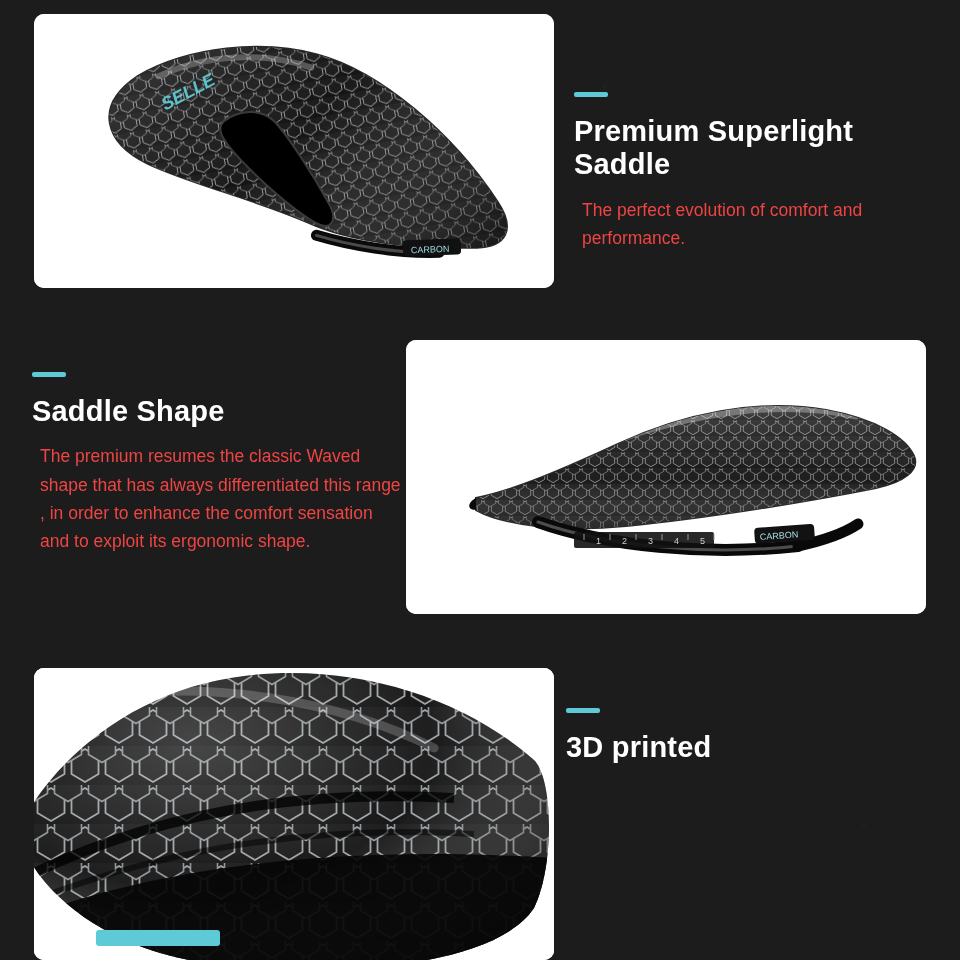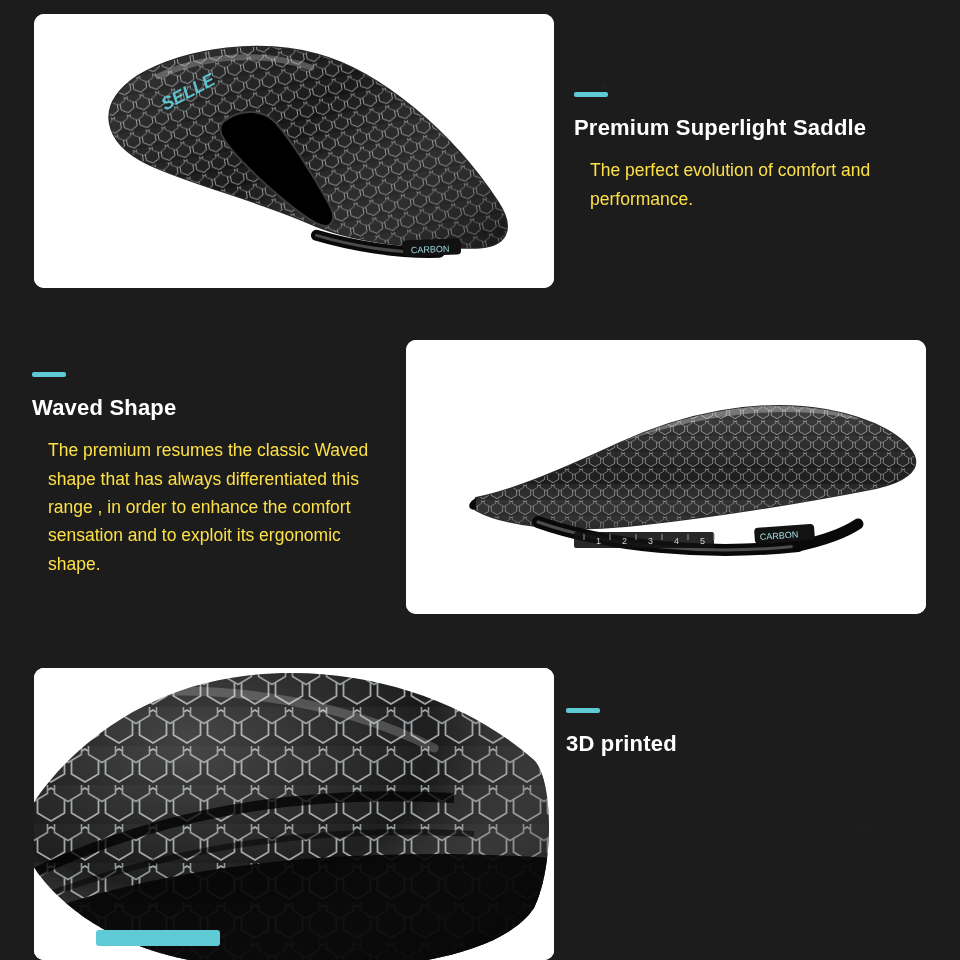--- a/index.html
+++ b/index.html
@@ -50,31 +50,31 @@
   }
   .accent-bar {
     width: 34px;
     height: 5px;
     border-radius: 2px;
     background: #5ecad6;
     margin-bottom: 18px;
   }
   .block-title {
     color: #ffffff;
-    font-size: 22px;
+    font-size: 29px;
     font-weight: bold;
     letter-spacing: 0.2px;
     margin: 0 0 14px 0;
     line-height: 1.15;
   }
   .block-body {
-    color: #fde047;
+    color: #ef4444;
     font-size: 17.5px;
     line-height: 1.62;
-    margin: 16px;
+    margin: 8px;
     font-weight: normal;
   }
 
   
   .saddle-svg { display: block; width: 100%; height: 100%; }
 
   
 </style>
 </head>
 <body>
@@ -194,21 +194,21 @@
         </g>
 
         <rect x="348" y="188" width="60" height="16" rx="4" transform="rotate(-4 348 188)" fill="#121212"></rect>
         <text x="354" y="200" transform="rotate(-4 354 200)" fill="#a9dfe6" font-size="9" font-family="'Liberation Sans', sans-serif">CARBON</text>
       </svg>
     </div>
   </div>
 
   <div class="text-block" style="left:32px; top:372px; width:380px;">
     <div class="accent-bar"></div>
-    <h2 class="block-title">Waved Shape</h2>
+    <h2 class="block-title">Saddle Shape</h2>
     <p class="block-body">The premium resumes the classic Waved shape that has always differentiated this range , in order to enhance the comfort sensation and to exploit its ergonomic shape.</p>
   </div>
 
   <div class="photo-card" style="left:34px; top:668px; width:520px; height:292px;">
     <div class="photo-inner">
       <svg class="saddle-svg" viewBox="0 0 520 292" preserveAspectRatio="xMidYMid meet">
         <defs>
           <pattern id="hex3" width="34" height="39" patternUnits="userSpaceOnUse">
             <rect width="34" height="39" fill="#0c0c0c"></rect>
             <polygon points="17,3 30.5,11 30.5,28 17,36 3.5,28 3.5,11" fill="#131313" stroke="#9aa0a3" stroke-width="1.8"></polygon>

